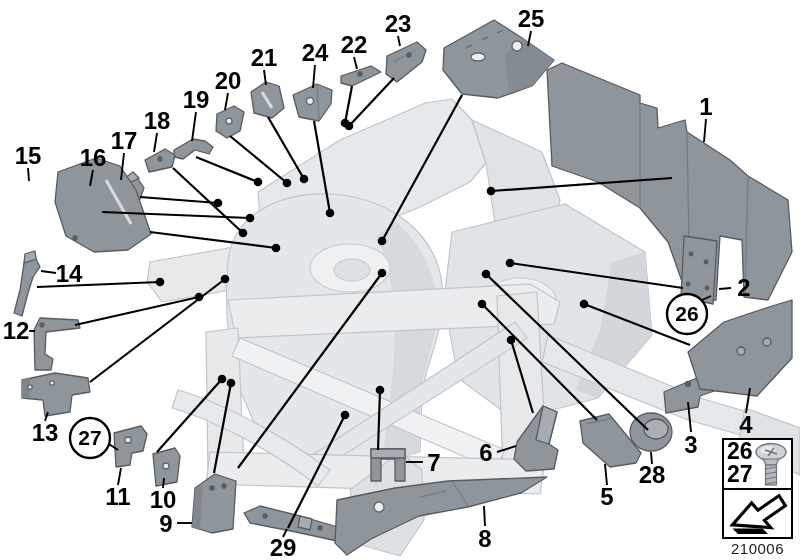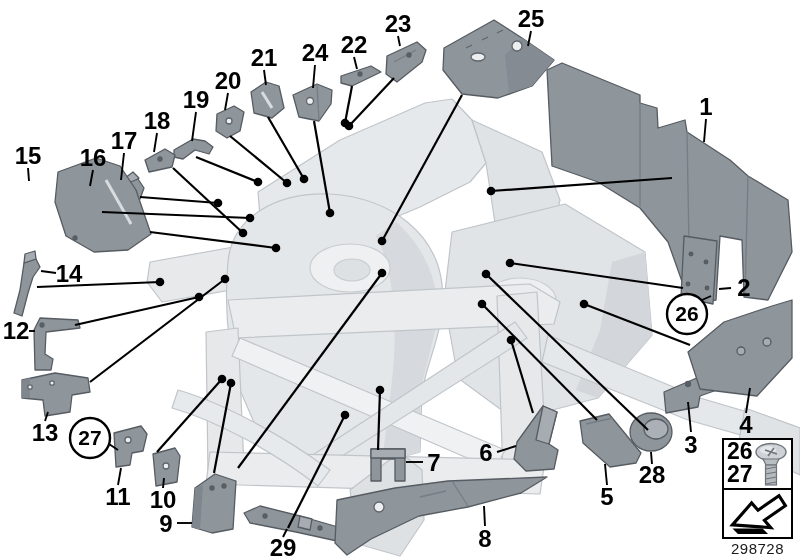--- a/index.html
+++ b/index.html
@@ -307,15 +307,15 @@
       <path d="M13.5,27 L24.5,25 M13.5,32 L24.5,30 M13.5,37 L24.5,35 M13.5,42 L24.5,40" stroke="#6e747a" stroke-width="1.1" fill="none"></path>
     </svg>
   </div>
   <div class="legend-bottom">
     <svg class="legend-arrow" width="64" height="42" viewBox="0 0 66 46">
       <path d="M5,36 L26,12 L33,20 L56,4 L63,15 L40,31 L47,39 Z" fill="#ffffff" stroke="#000000" stroke-width="3.4" stroke-linejoin="miter"></path>
       <path d="M5,40 L38,40 L44,46 L11,46 Z" fill="#000000"></path>
     </svg>
   </div>
 </div>
-<div class="diagram-id">298728</div>
+<div class="diagram-id">210006</div>
 
 </div>
 
 </body></html>

